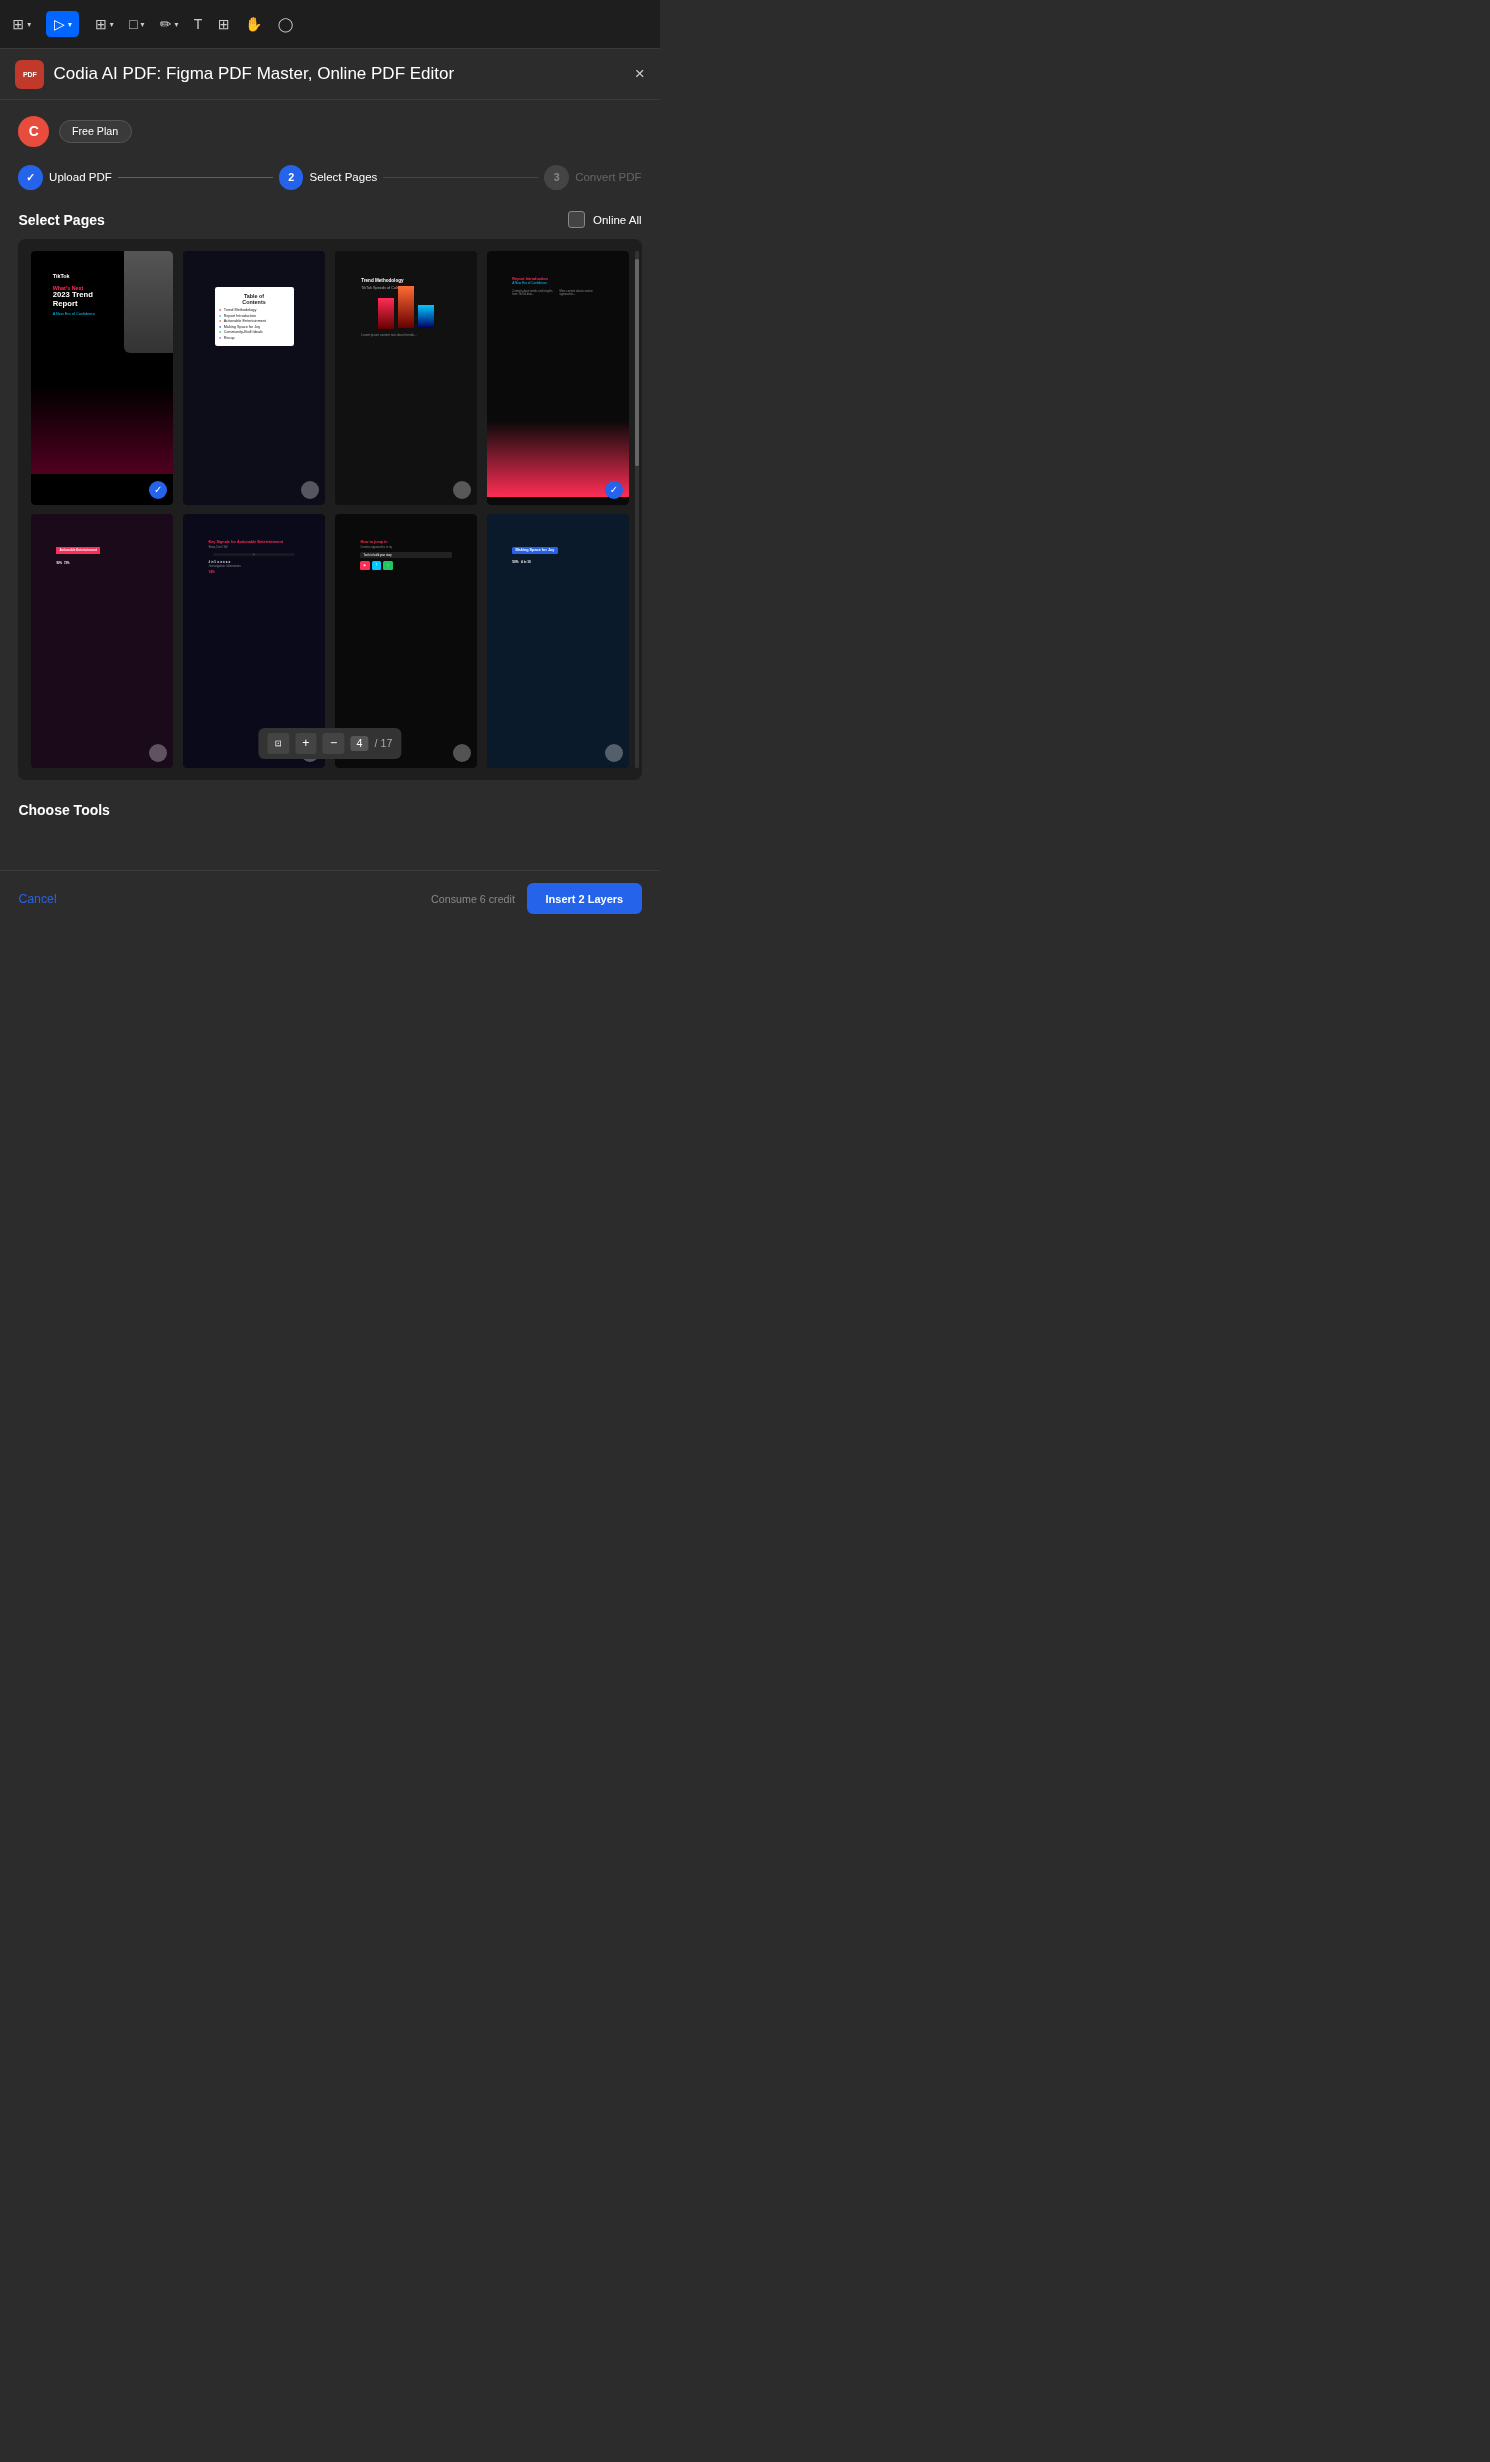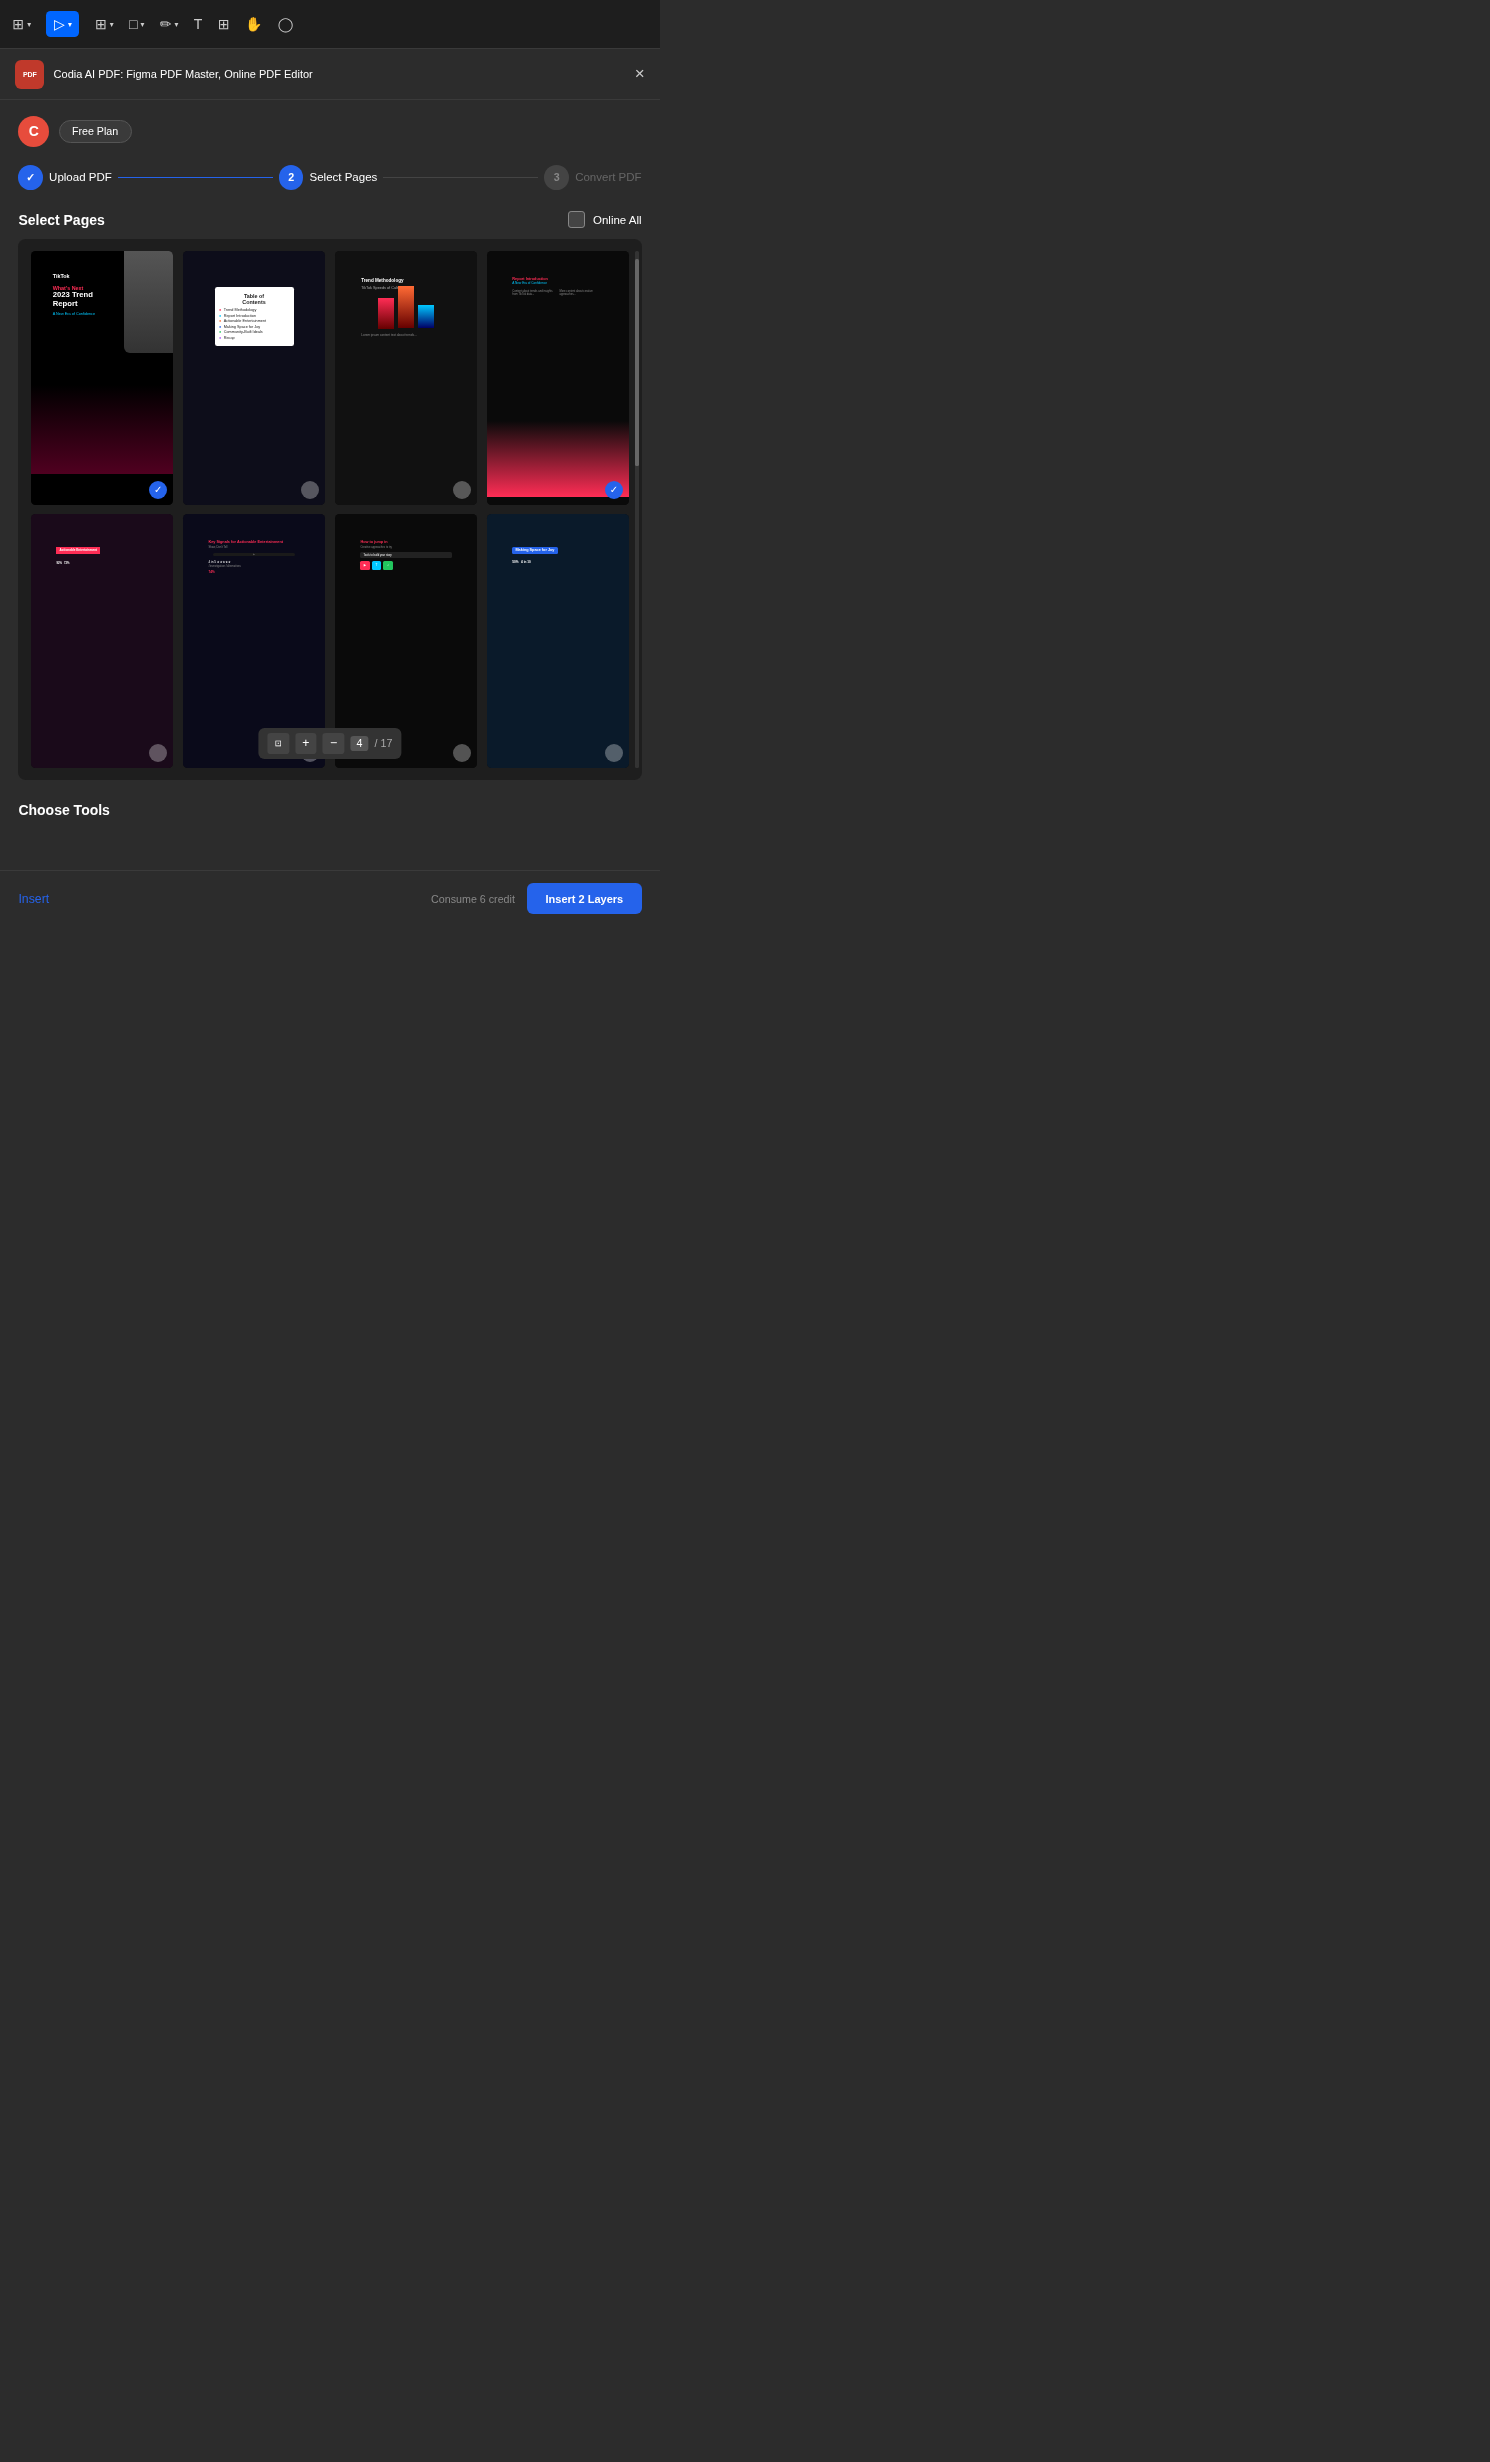--- a/index.html
+++ b/index.html
@@ -56,21 +56,21 @@
       background: #c0392b;
       border-radius: 6.1px;
       display: flex;
       align-items: center;
       justify-content: center;
       font-size: 14px;
       font-weight: bold;
       color: #fff;
     }
     .plugin-name {
-      font-size: 11px;
+      font-size: 17px;
       font-weight: 500;
       color: #fff;
     }
     .close-btn {
       font-size: 17px;
       color: #aaa;
       cursor: pointer;
       background: none;
       border: none;
       color: #ccc;
@@ -586,19 +586,19 @@
     </div>
   </div>
 
   <h2 class="choose-type-title">Choose Tools</h2>
   <div class="type-options">
   </div>
 
 </div>
 
 <div class="footer">
-  <button class="cancel-btn">Insert</button>
+  <button class="cancel-btn">Cancel</button>
   <div class="footer-right">
     <span class="credit-text">Consume 6 credit</span>
     <button class="insert-btn">Insert 2 Layers</button>
   </div>
 </div>
 
 
 </body></html>

